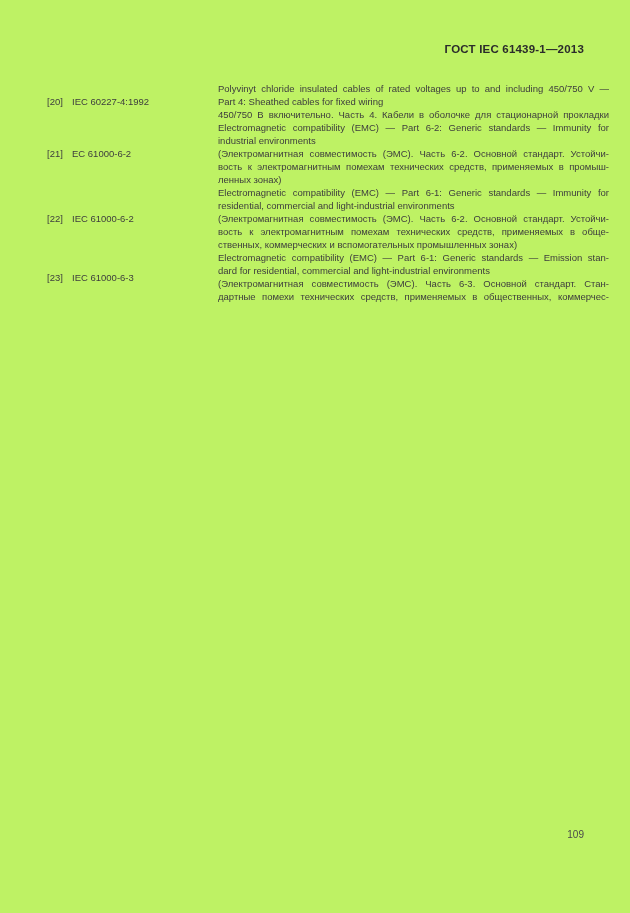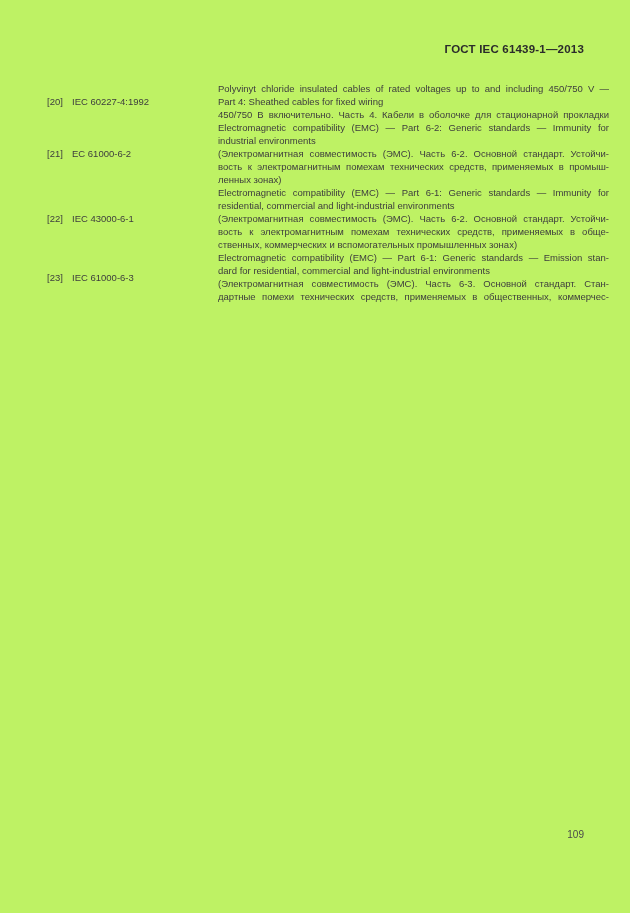--- a/index.html
+++ b/index.html
@@ -96,21 +96,21 @@
       <div class="dline" style="word-spacing: 3.9375px;"><span class="lt">Electromagnetic compatibility (EMC) — Part 6-2: Generic standards — Immunity for</span></div>
           <div class="dline"><span class="lt">industrial environments</span></div>
           <div class="dline" style="word-spacing: 3.41295px;"><span class="lt">(Электромагнитная совместимость (ЭМС). Часть 6-2. Основной стандарт. Устойчи-</span></div>
           <div class="dline" style="word-spacing: 2.75391px;"><span class="lt">вость к электромагнитным помехам технических средств, применяемых в промыш-</span></div>
           <div class="dline"><span class="lt">ленных зонах)</span></div>
         </div>
     </div>
 
     <div class="entry">
       <div class="col-ref">[22]</div>
-      <div class="col-code">IEC 43000-6-1</div>
+      <div class="col-code">IEC 61000-6-2</div>
       <div class="col-desc">
 
       <div class="dline" style="word-spacing: 3.9375px;"><span class="lt">Electromagnetic compatibility (EMC) — Part 6-1: Generic standards — Immunity for</span></div>
           <div class="dline"><span class="lt">residential, commercial and light-industrial environments</span></div>
           <div class="dline" style="word-spacing: 3.41295px;"><span class="lt">(Электромагнитная совместимость (ЭМС). Часть 6-2. Основной стандарт. Устойчи-</span></div>
           <div class="dline" style="word-spacing: 4.375px;"><span class="lt">вость к электромагнитным помехам технических средств, применяемых в обще-</span></div>
           <div class="dline"><span class="lt">ственных, коммерческих и вспомогательных промышленных зонах)</span></div>
         </div>
     </div>
 

